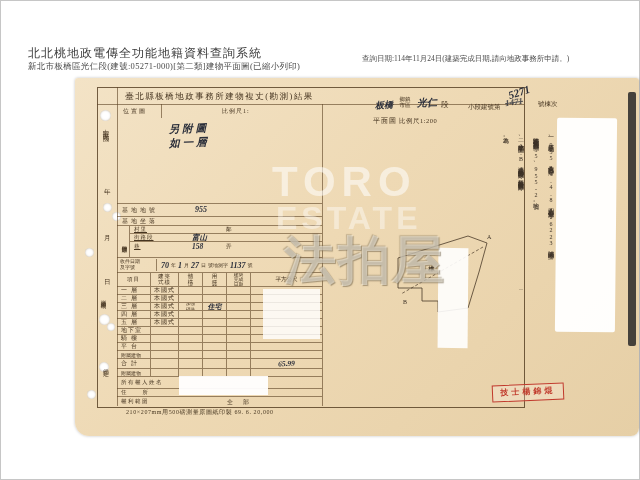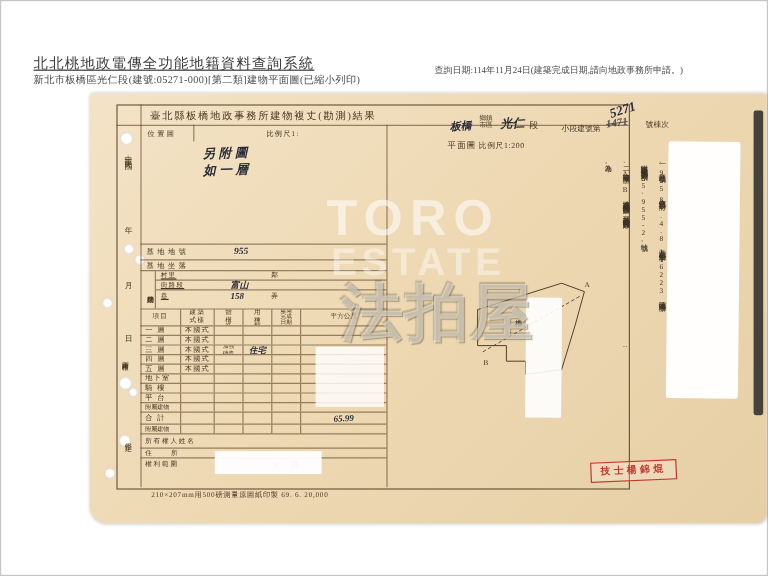--- a/index.html
+++ b/index.html
@@ -7,21 +7,21 @@
     --ln:rgba(96,70,38,.62);
     --hw:#2a2e3a;
     --red:#c0392b;
   }
   html,body{margin:0;padding:0;}
   body{width:640px;height:480px;position:relative;overflow:hidden;background:#fff;
        font-family:"Liberation Serif","DejaVu Serif",serif;color:var(--ink);}
   .abs{position:absolute;}
   .page-frame{left:0;top:0;width:638px;height:478px;border:1px solid #c6c6c6;}
   
-  .sys-title{left:28px;top:45px;font-size:12px;color:#3a3a3a;letter-spacing:1px;text-decoration:underline;}
+  .sys-title{left:28px;top:45px;font-size:12px;color:#3a3a3a;letter-spacing:1px;}
   .sub-title{left:28px;top:61px;font-size:8.5px;color:#4a4a4a;letter-spacing:.3px;}
   .query-note{left:362px;top:54px;font-size:7.5px;color:#4a4a4a;}
   
   .paper{left:75px;top:78px;width:564px;height:358px;
          background:linear-gradient(135deg,#f3e3c6 0%,#eed9b4 45%,#e6cfa6 100%);
          border-radius:3px 3px 8px 14px;box-shadow:0 0 3px rgba(0,0,0,.25);}
   .scan-edge{left:628px;top:92px;width:8px;height:254px;background:#45413b;border-radius:2px;}
   .hole{background:#fff;border-radius:50%;box-shadow:0 0 2px rgba(120,95,60,.5) inset;}
   
   .form-border{left:97px;top:87px;width:426px;height:319px;border:1px solid rgba(80,58,30,.8);}
@@ -191,20 +191,37 @@
         <span class="dlab">街路段</span>
         <span class="hw dhw">富山</span>
       </div>
       <div>
         <span class="dlab">巷</span>
         <span class="hw dhw">158</span>
         <span class="dext">弄</span>
       </div>
     </div>
   </div>
+  <div class="receipt">
+    <div class="rlabel">
+      <div>收件日期</div>
+      <div>及字號</div>
+    </div>
+    <div class="rval">
+      <span class="hw hwd">70</span>
+        <span class="p">年</span>
+      <span class="hw hwd">1</span>
+        <span class="p">月</span>
+      <span class="hw hwd">27</span>
+        <span class="p">日</span>
+      <span class="p">號地測字</span>
+      <span class="hw hwd">1137</span>
+      <span class="p">號</span>
+    </div>
+  </div>
   <div class="ihdr">
     <span class="c c1">項目</span>
     <span class="c c2 pad">建築式樣</span>
     <span class="c c3 pad">主體構造</span>
     <span class="c c4 pad">使用種類</span>
     <span class="c c5">建築完成日期</span>
     <span class="c c6">平方公尺</span>
   </div>
   <div class="irow" style="height:8px;">
     <span class="c c1">一層</span>

